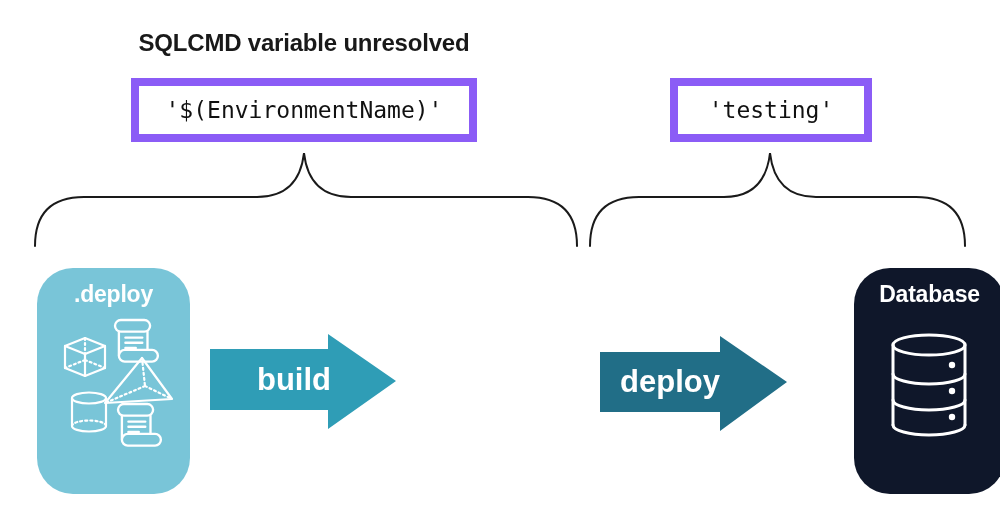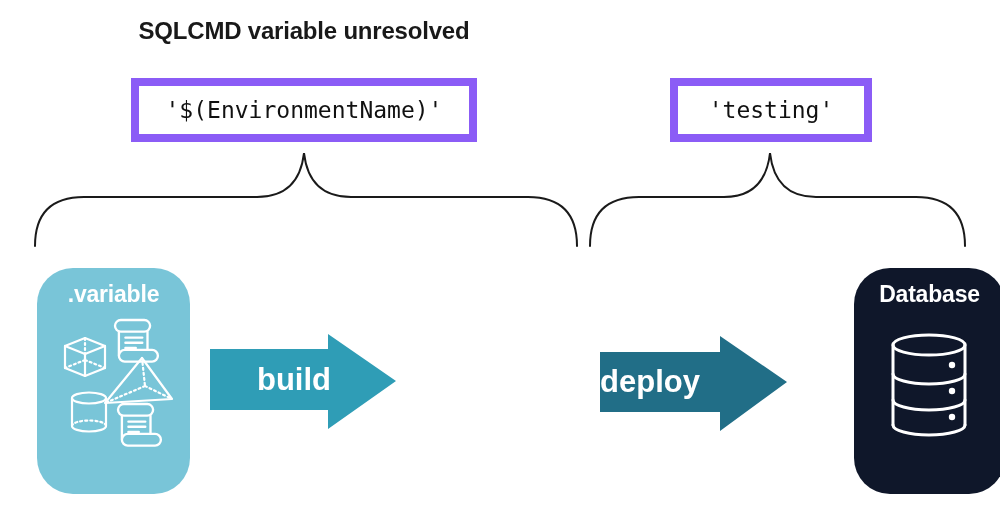--- a/index.html
+++ b/index.html
@@ -4,21 +4,21 @@
 <style>
   html,body{margin:0;padding:0;background:#ffffff;}
   .canvas{
     position:relative;width:1000px;height:522px;background:#ffffff;overflow:hidden;
     font-family:"Liberation Sans",sans-serif;
   }
   .heading{
     position:absolute;text-align:center;font-size:24px;font-weight:700;
     letter-spacing:-0.2px;color:#191919;
   }
-  #h-left{left:104px;top:17px;width:400px;}
+  #h-left{left:104px;top:29px;width:400px;}
   #h-right{left:570px;top:29px;width:400px;}
   .codebox{
     position:absolute;box-sizing:border-box;border:8px solid #8b5cf6;background:#ffffff;
     display:flex;align-items:center;justify-content:center;
   }
   #code-left{left:131px;top:78px;width:346px;height:64px;}
   #code-right{left:670px;top:78px;width:202px;height:64px;}
   .codebox code{font-family:"DejaVu Sans Mono",monospace;font-size:23px;color:#111111;}
   .braces{position:absolute;left:0;top:0;width:1000px;height:522px;pointer-events:none;}
   .braces path{fill:none;stroke:#1a1a1a;stroke-width:2;stroke-linecap:round;}
@@ -33,21 +33,21 @@
   .node-icon{position:absolute;left:0;top:0;width:100%;height:100%;}
   .node-icon *{vector-effect:none;}
   .arrow-svg{position:absolute;}
   #arrow-build{left:210px;top:334px;width:186px;height:96px;}
   #arrow-deploy{left:600px;top:336px;width:187px;height:96px;}
   .arrow-label{
     position:absolute;display:flex;align-items:center;justify-content:center;
     color:#ffffff;font-size:31px;font-weight:700;
   }
   #label-build{left:238px;top:350px;width:112px;height:60px;}
-  #label-deploy{left:592px;top:352px;width:116px;height:60px;}
+  #label-deploy{left:612px;top:352px;width:116px;height:60px;}
 </style>
 </head>
 <body>
 
 <div class="canvas">
 
   <div class="heading" id="h-left">SQLCMD variable unresolved</div>
 
   <div class="codebox" id="code-left">
     <code>'$(EnvironmentName)'</code>
@@ -55,21 +55,21 @@
   <div class="codebox" id="code-right">
     <code>'testing'</code>
   </div>
 
   <svg class="braces" viewBox="0 0 1000 522">
     <path d="M35,246 Q35,197 84,197 L257,197 Q299,197 304,153 Q309,197 351,197 L528,197 Q577,197 577,246"></path>
     <path d="M590,246 Q590,197 639,197 L724,197 Q765,197 770,153 Q775,197 816,197 L916,197 Q965,197 965,246"></path>
   </svg>
 
   <div class="node" id="node-sqlproj">
-    <div class="node-label">.variable</div>
+    <div class="node-label">.deploy</div>
     <svg class="node-icon" viewBox="0 0 153 226" fill="none" stroke="#ffffff" stroke-width="2.2" stroke-linecap="round" stroke-linejoin="round">
 
       <g>
         <path d="M28,78 L48,70 L68,78 L68,100 L48,108 L28,100 Z"></path>
         <path d="M28,78 L48,86 L68,78"></path>
         <path d="M48,86 L48,108"></path>
         <path d="M48,70 L48,92 M48,92 L28,100 M48,92 L68,100" stroke-dasharray="2 3"></path>
       </g>
 
       <g>

